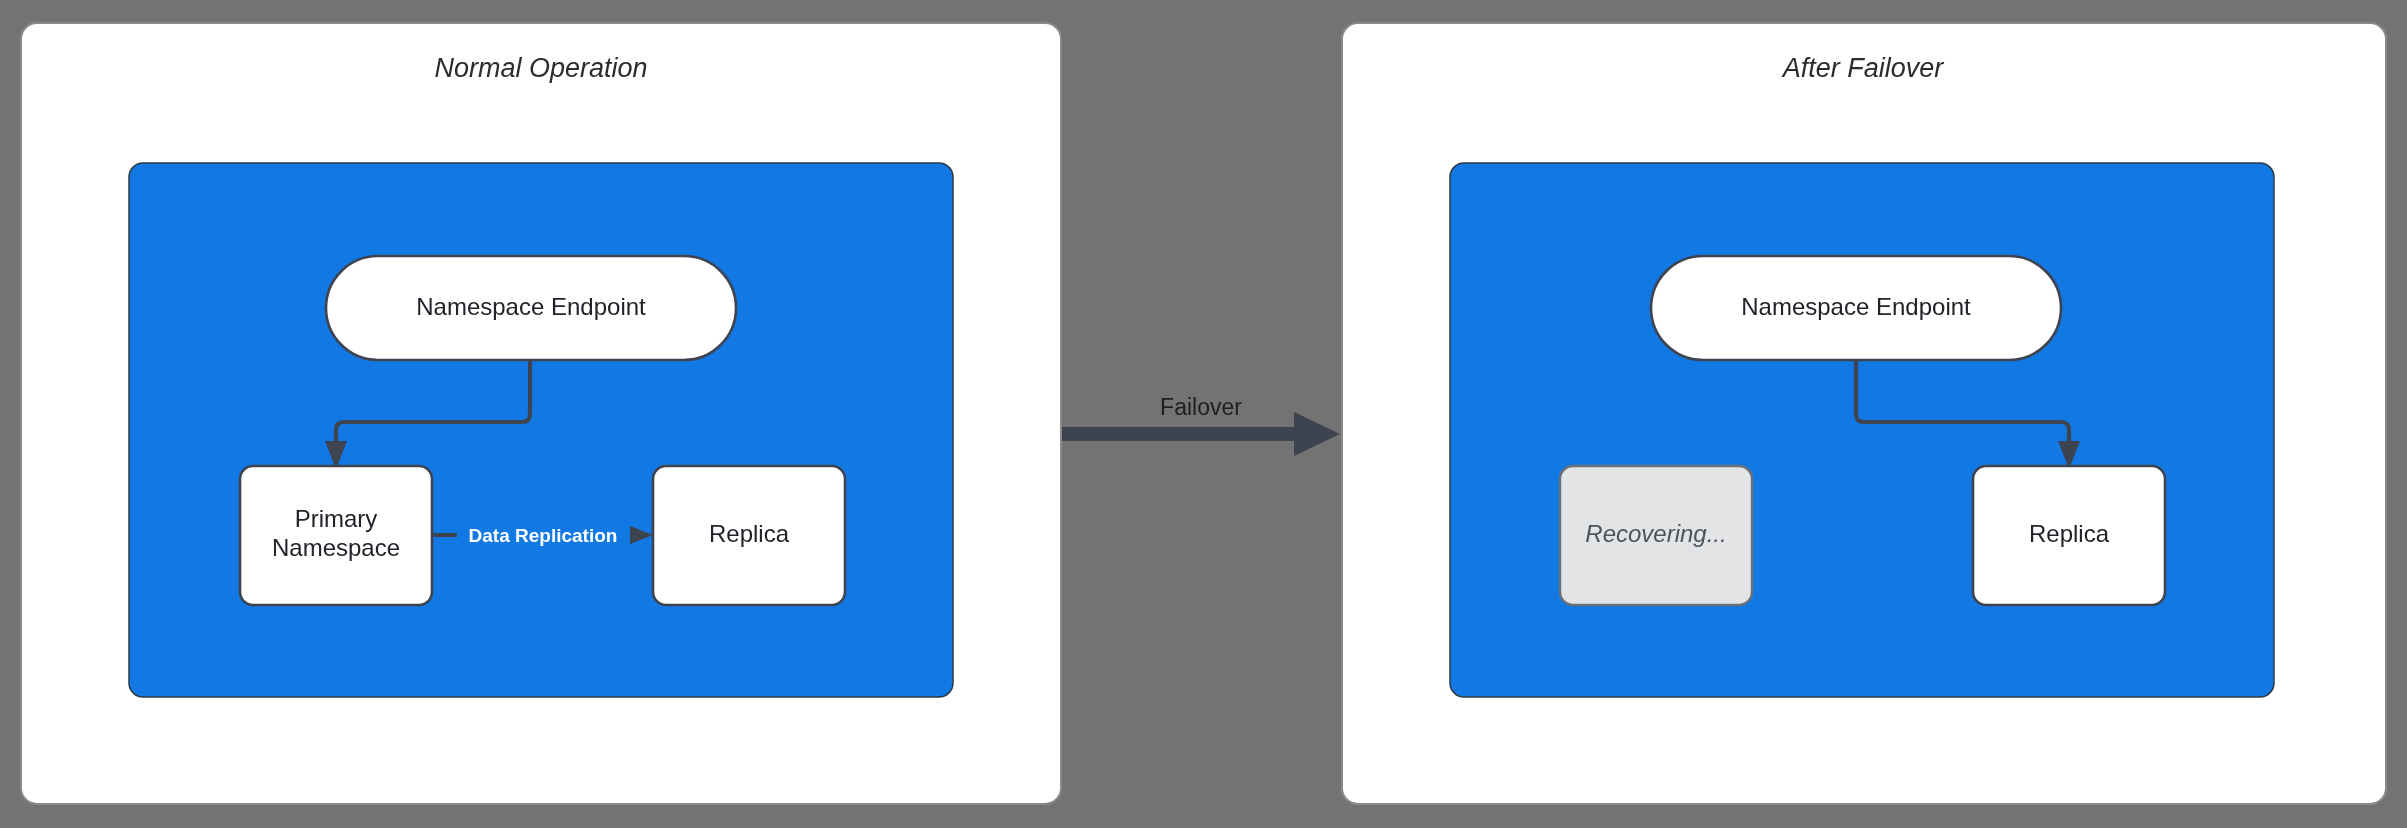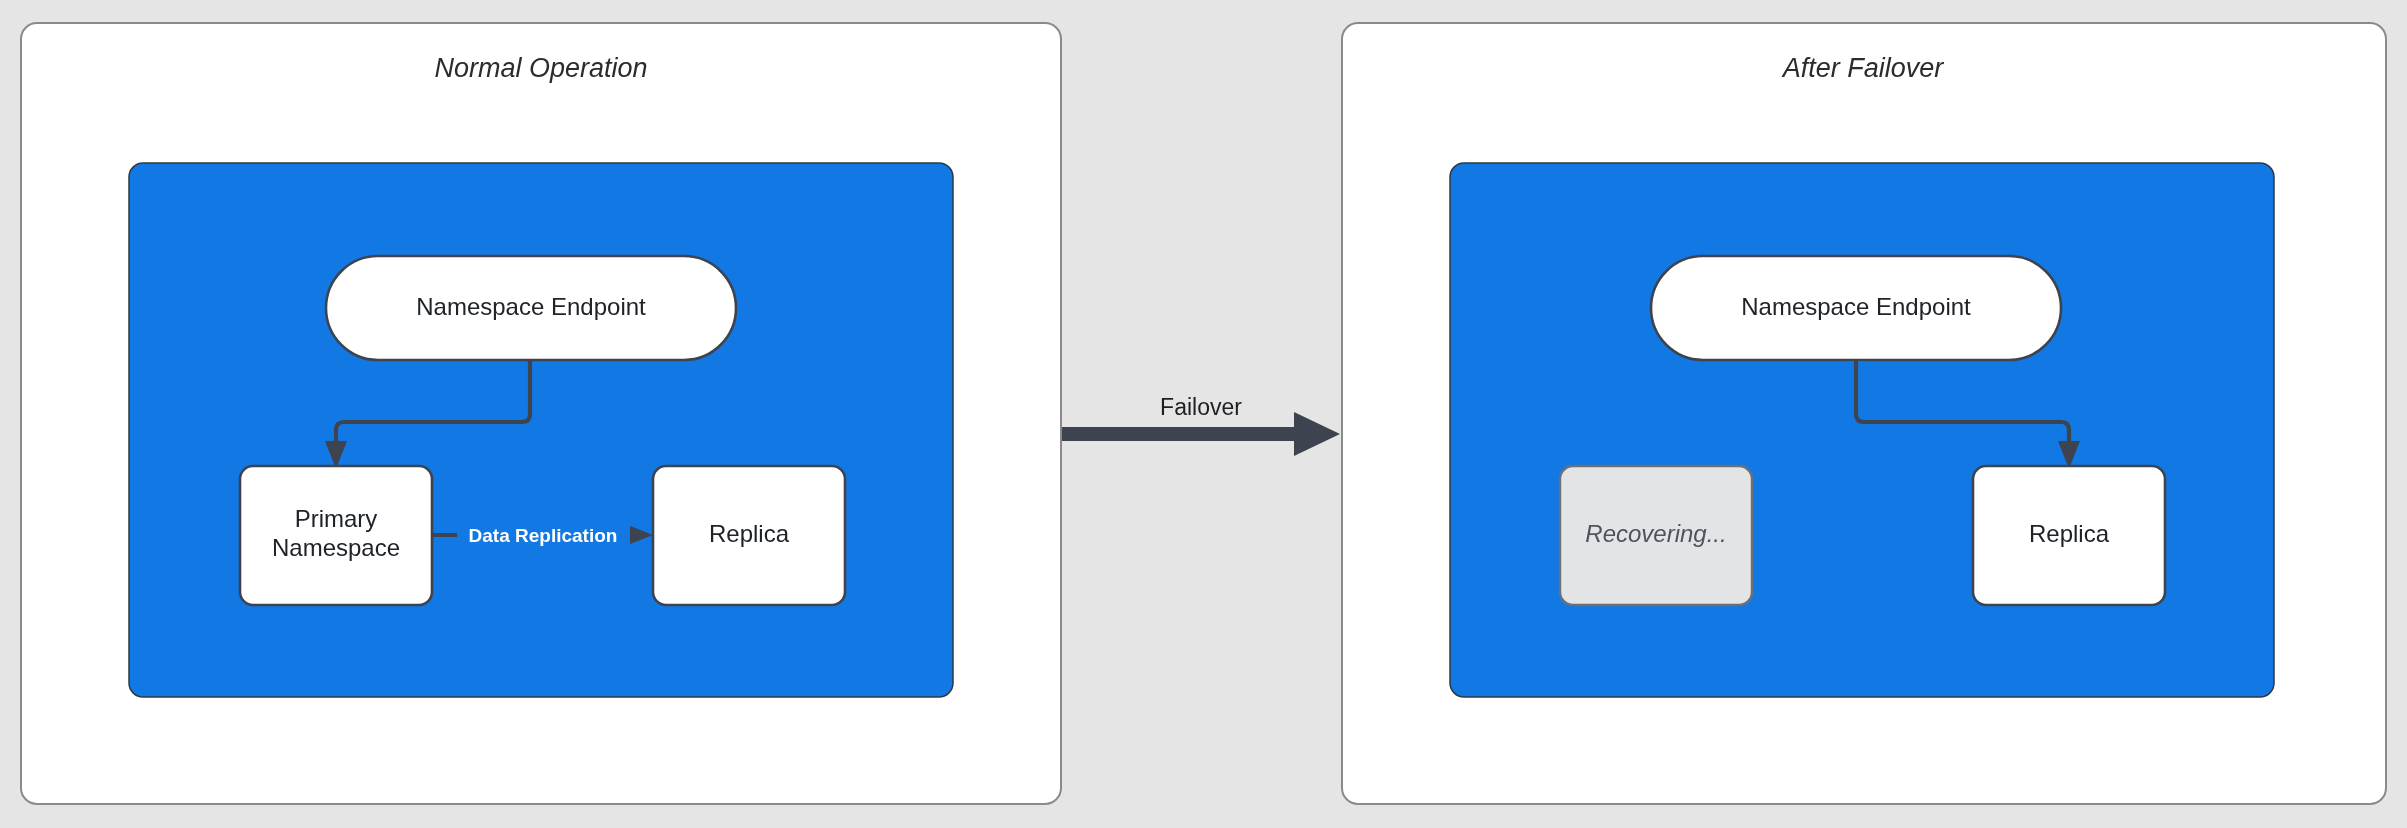--- a/index.html
+++ b/index.html
@@ -1,18 +1,18 @@
 <!DOCTYPE html>
 <html><head>
 <meta charset="utf-8">
 <style>
   html,body{margin:0;padding:0;background:#ffffff;}
   body{width:2407px;height:828px;overflow:hidden;
        font-family:"Liberation Sans","DejaVu Sans",sans-serif;}
-  #stage{position:relative;width:2407px;height:828px;background:#e5e5e5;}
+  #stage{position:relative;width:2407px;height:828px;background:#737373;}
   svg#scene{position:absolute;left:0;top:0;width:2407px;height:828px;display:block;}
   .panel-frame{fill:#ffffff;stroke:#8a8a8a;stroke-width:2;}
   .zone{fill:#1278e3;stroke:#2b3a45;stroke-width:1.5;}
   .node-box{fill:#ffffff;stroke:#3d4450;stroke-width:2.6;}
   .node-box-muted{fill:#e2e4e6;stroke:#6b7077;stroke-width:2.4;}
   .edge{fill:none;stroke:#3d4450;stroke-width:4.2;stroke-linecap:butt;stroke-linejoin:round;}
   .edge-head{fill:#3d4450;stroke:none;}
   .big-arrow{fill:#3d4450;stroke:none;}
   text{dominant-baseline:middle;}
   .t-panel-title{font-family:"Liberation Sans","DejaVu Sans",sans-serif;

